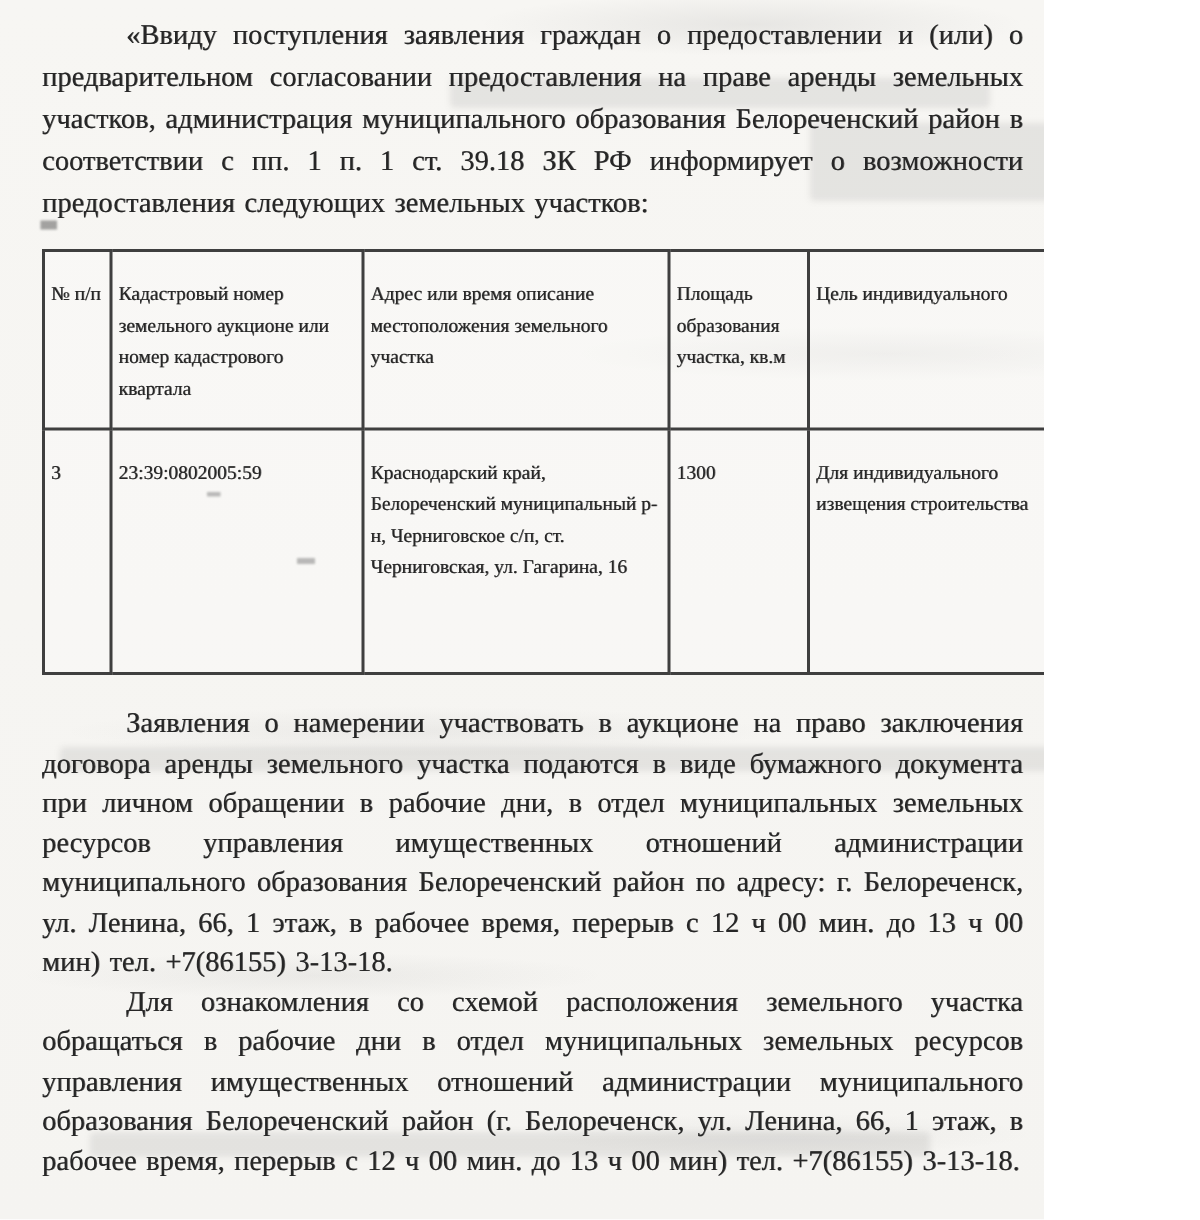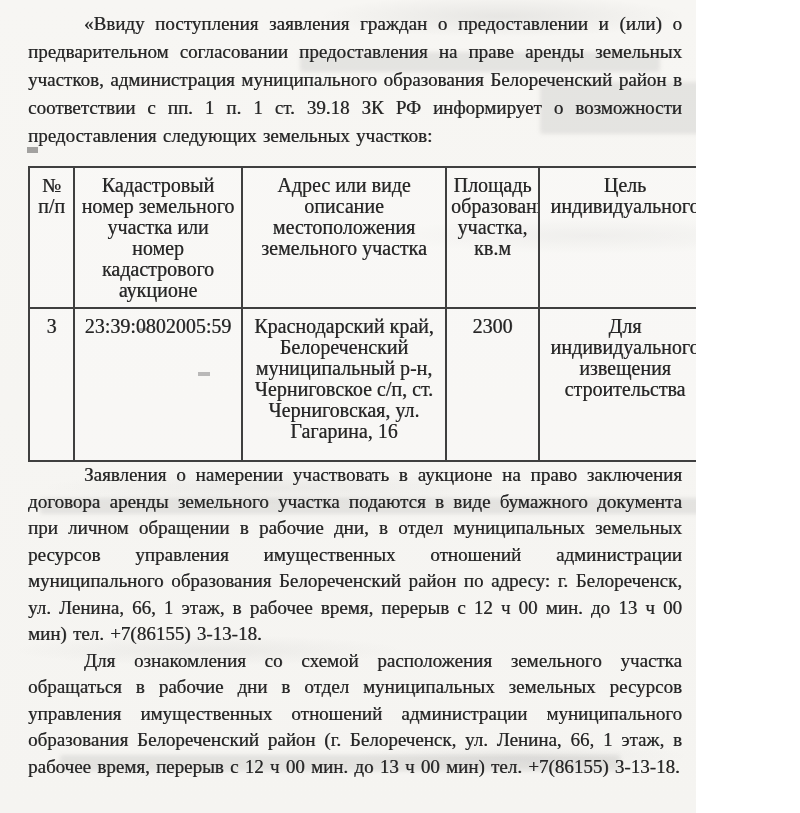--- a/index.html
+++ b/index.html
@@ -29,36 +29,36 @@
   .para{
     margin:0;
     font-size:19px;
     line-height:28px;
     text-align:justify;
     word-spacing:1.5px;
     text-shadow:0.45px 0 0 rgba(45,45,45,0.65);
   }
   .para.indent{ text-indent:56px; }
   .para.tight{ line-height:26.5px; }
-  #paragraph-2{ }
+  #paragraph-2{ margin-top:20px; }
   table.land-table{
     width:765px;
     margin-top:16px;
     border-collapse:collapse;
     table-layout:fixed;
     background:rgba(255,255,255,0.25);
   }
   table.land-table th, table.land-table td{
     border:2px solid #3f3f3f;
-    font-size:20px;
+    font-size:13px;
     font-weight:normal;
     line-height:21px;
-    text-align:center;
+    text-align:left;
     vertical-align:top;
-    padding:7px 4px 6px 4px;
+    padding:17px 4px 6px 4px;
     text-shadow:0.45px 0 0 rgba(45,45,45,0.65);
     overflow:hidden;
   }
   table.land-table thead th{ height:94px; }
   table.land-table tbody td{ height:138px; }
   .smudge{
     position:absolute;
     pointer-events:none;
     background:rgba(70,70,70,0.10);
     filter:blur(2px);
@@ -93,33 +93,33 @@
         <col style="width:45px">
         <col style="width:168px">
         <col style="width:204px">
         <col style="width:93px">
         <col style="width:172px">
         <col style="width:83px">
       </colgroup>
       <thead>
         <tr>
           <th>№ п/п</th>
-          <th>Кадастровый номер земельного участка или номер кадастрового аукционе</th>
-          <th>Адрес или виде описание местоположения земельного участка</th>
+          <th>Кадастровый номер земельного аукционе или номер кадастрового квартала</th>
+          <th>Адрес или время описание местоположения земельного участка</th>
           <th>Площадь образования участка, кв.м</th>
           <th>Цель индивидуального</th>
           <th>Вид права</th>
         </tr>
       </thead>
       <tbody>
         <tr>
           <td>3</td>
           <td>23:39:0802005:59</td>
           <td>Краснодарский край, Белореченский муниципальный р-н, Черниговское с/п, ст. Черниговская, ул. Гагарина, 16</td>
-          <td>2300</td>
+          <td>1300</td>
           <td>Для индивидуального извещения строительства</td>
           <td>рабочие</td>
         </tr>
       </tbody>
     </table>
 
     <p class="para indent tight" id="paragraph-2">Заявления о намерении участвовать в аукционе на право заключения договора аренды земельного участка подаются в виде бумажного документа при личном обращении в рабочие дни, в отдел муниципальных земельных ресурсов управления имущественных отношений администрации муниципального образования Белореченский район по адресу: г. Белореченск, ул. Ленина, 66, 1 этаж, в рабочее время, перерыв с 12 ч 00 мин. до 13 ч 00 мин) тел. +7(86155) 3-13-18.</p>
 
     <p class="para indent tight" id="paragraph-3">Для ознакомления со схемой расположения земельного участка обращаться в рабочие дни в отдел муниципальных земельных ресурсов управления имущественных отношений администрации муниципального образования Белореченский район (г. Белореченск, ул. Ленина, 66, 1 этаж, в рабочее время, перерыв с 12 ч 00 мин. до 13 ч 00 мин) тел. +7(86155) 3-13-18.</p>
 

